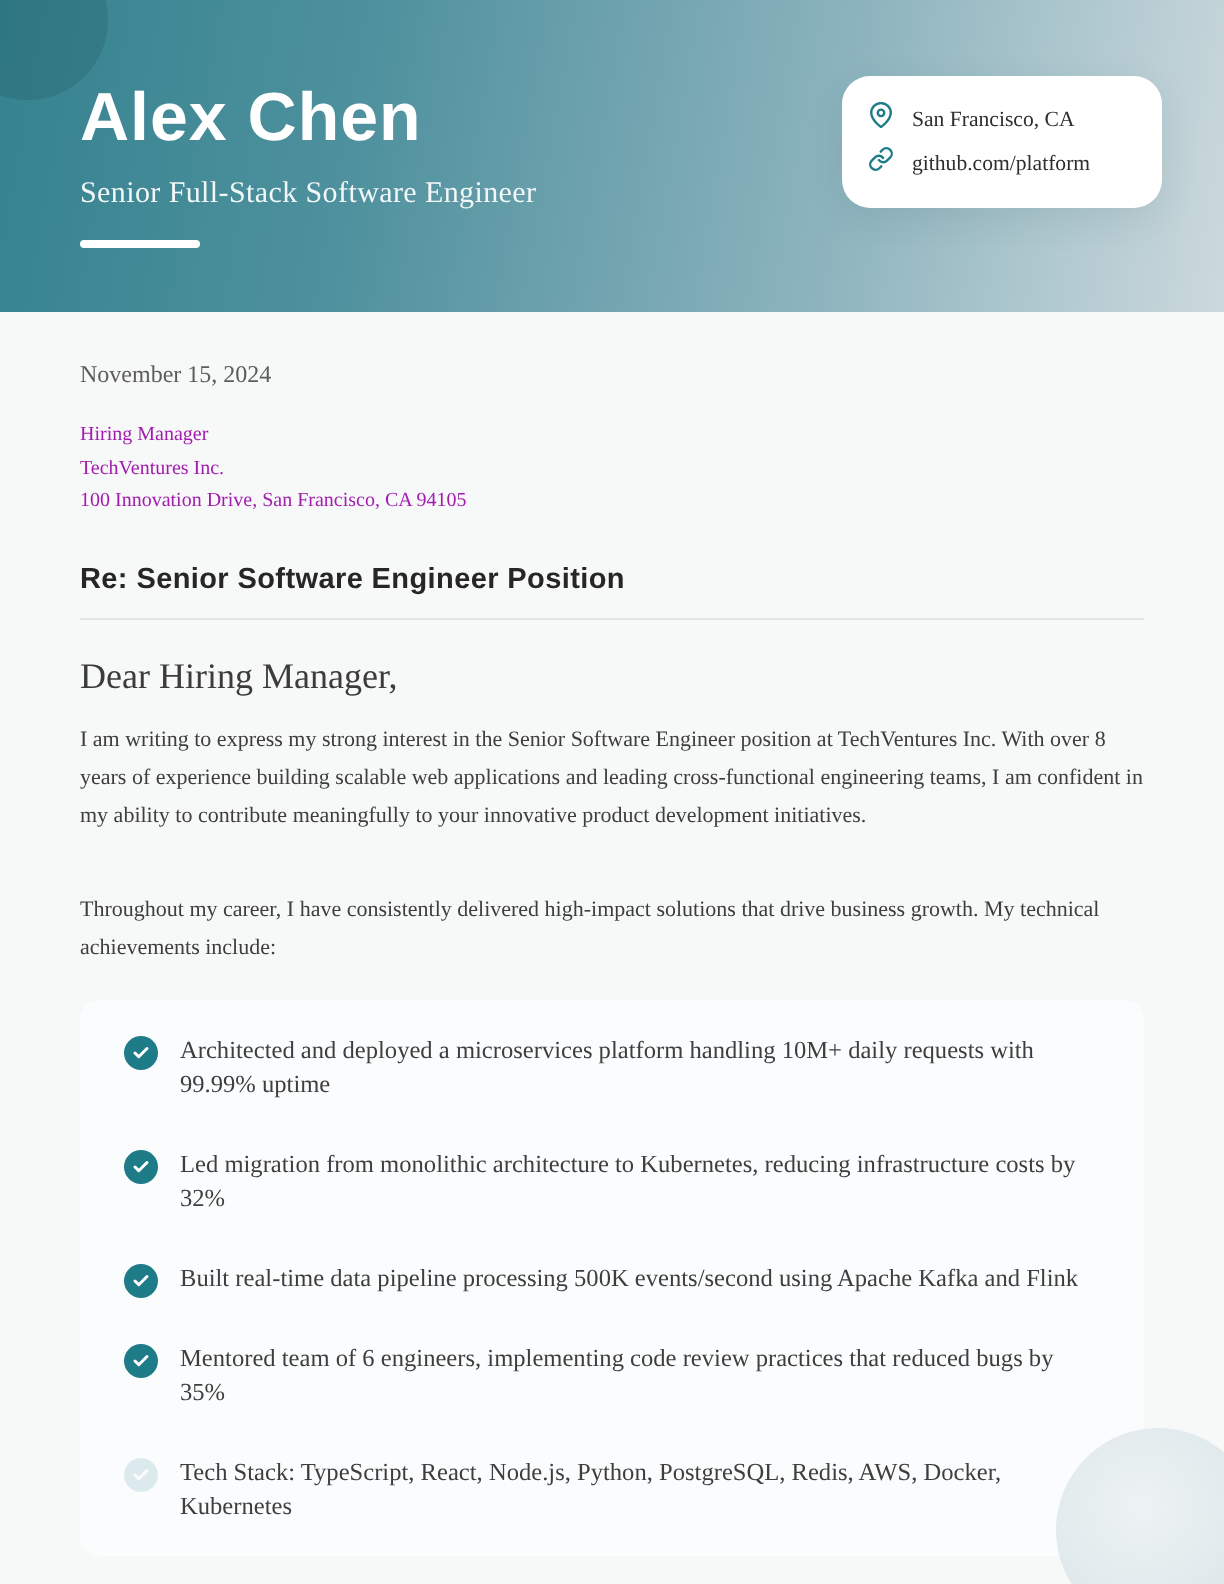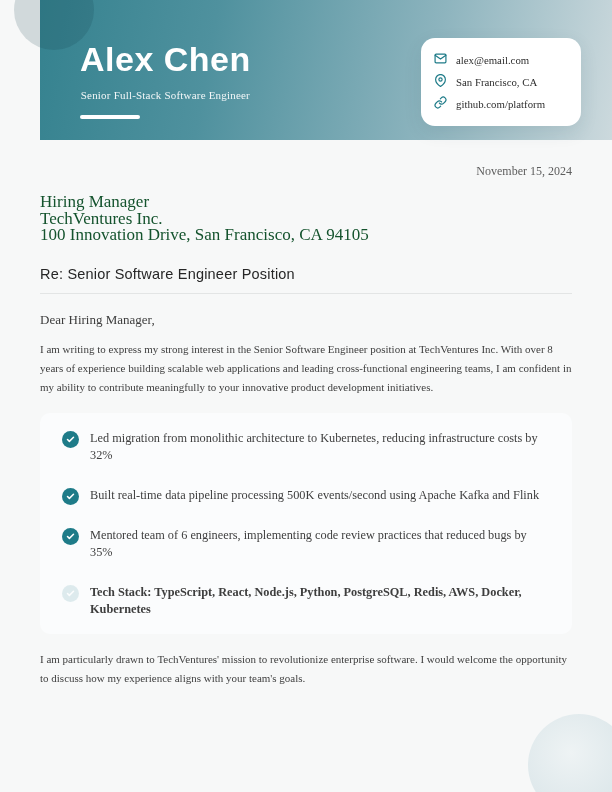--- a/index.html
+++ b/index.html
@@ -4,68 +4,67 @@
 <style>
   * { margin:0; padding:0; box-sizing:border-box; }
   html,body { background:#e9eaea; }
   .page {
     position:relative; width:612px; height:792px; overflow:hidden;
     background:#f7f8f8; margin:0 auto;
     font-family:"Liberation Serif","DejaVu Serif",serif;
   }
   
   .header {
-    position:relative; height:140px;
+    position:relative; height:156px;
     background:linear-gradient(100deg,#35828f 0%,#4f919e 30%,#8db4be 68%,#ccd9dd 100%);
-    margin-left:40px;
   }
   .corner-circle {
     position:absolute; left:-26px; top:-30px; width:80px; height:80px;
     border-radius:50%; background:rgba(10,58,70,0.16);
   }
   .header-inner { position:absolute; left:40px; top:42px; }
   .name {
     font-family:"Liberation Sans","DejaVu Sans",sans-serif;
     font-size:34px; font-weight:700; letter-spacing:.5px; color:#ffffff; line-height:1;
   }
   .job-title {
-    margin-top:13px; font-size:11px; color:#f2f7f8; letter-spacing:.2px;text-align:center;
+    margin-top:13px; font-size:15px; color:#f2f7f8; letter-spacing:.2px;
   }
   .underline-bar {
     margin-top:14px; width:60px; height:4px; background:#ffffff; border-radius:2px;
   }
   
   .contact-card {
     position:absolute; right:31px; top:38px; width:160px;
     background:#ffffff; border-radius:14px; padding:11px 13px;
     box-shadow:0 6px 18px rgba(30,70,80,0.10);
   }
   .contact-row { display:flex; align-items:center; gap:9px; height:22px; }
   .contact-row svg { flex:none; }
   .contact-text { font-size:10.8px; color:#2e2e2e; white-space:nowrap; }
   
   .main { padding:0 40px; position:relative; }
-  .date { margin-top:24px; font-size:12px; color:#5d5d5d;text-align:right; }
-  .recipient { margin-top:15px; font-size:17px; color:#14532d; line-height:16.5px; }
+  .date { margin-top:24px; font-size:12px; color:#5d5d5d; }
+  .recipient { margin-top:15px; font-size:10px; color:#a21caf; line-height:16.5px; }
   .subject {
     margin-top:22px; font-family:"Liberation Sans","DejaVu Sans",sans-serif;
-    font-size:14.5px; font-weight:400; color:#262626; letter-spacing:.2px;
+    font-size:14.5px; font-weight:700; color:#262626; letter-spacing:.2px;
   }
   .divider { margin-top:11px; height:1px; background:#e3e5e5; }
-  .salutation { margin-top:18px; font-size:13px; color:#3c3c3c; }
+  .salutation { margin-top:18px; font-size:18px; color:#3c3c3c; }
   .para { font-size:11px; color:#3e3e3e; line-height:19px; text-align:left; }
   .para-intro { margin-top:12px; }
   .para-career { margin-top:28px; }
   
   .achievements {
     margin-top:16px; background:#fbfcfd; border-radius:10px;
     padding:17px 22px 15px 22px;
   }
   .achievement { display:flex; gap:11px; margin-bottom:22px; }
-  .achievement:last-child { margin-bottom:0;font-weight:bold; }
+  .achievement:last-child { margin-bottom:0; }
   .achievement-text { font-size:12.3px; color:#3e3e3e; line-height:17.5px; }
   .check-circle {
     flex:none; width:17px; height:17px; border-radius:50%;
     background:#1e7b88; display:flex; align-items:center; justify-content:center;
     margin-top:1px;
   }
   .achievement.faded .check-circle { opacity:0.13; }
   
   .para-closing { margin-top:16px; }
   .bottom-circle {
@@ -81,29 +80,20 @@
 
   <div class="header">
     <div class="corner-circle"></div>
     <div class="header-inner">
       <div class="name">Alex Chen</div>
       <div class="job-title">Senior Full-Stack Software Engineer</div>
       <div class="underline-bar"></div>
     </div>
 
     <div class="contact-card">
-      <div class="contact-row">
-        <span>
-          <svg width="13" height="13" viewBox="0 0 24 24" fill="none" stroke="#1e7b88" stroke-width="2.2" stroke-linecap="round" stroke-linejoin="round">
-              <rect x="2" y="4" width="20" height="16" rx="2"></rect>
-              <path d="M22 6l-10 7L2 6"></path>
-            </svg>
-        </span>
-        <span class="contact-text">alex@email.com</span>
-      </div>
       <div class="contact-row">
         <span>
           <svg width="13" height="13" viewBox="0 0 24 24" fill="none" stroke="#1e7b88" stroke-width="2.2" stroke-linecap="round" stroke-linejoin="round">
               <path d="M21 10c0 7-9 13-9 13s-9-6-9-13a9 9 0 0 1 18 0z"></path>
               <circle cx="12" cy="10" r="3"></circle>
             </svg>
         </span>
         <span class="contact-text">San Francisco, CA</span>
       </div>
       <div class="contact-row">
@@ -126,22 +116,31 @@
       <div>TechVentures Inc.</div>
       <div>100 Innovation Drive, San Francisco, CA 94105</div>
     </div>
 
     <div class="subject">Re: Senior Software Engineer Position</div>
     <div class="divider"></div>
 
     <div class="salutation">Dear Hiring Manager,</div>
 
     <p class="para para-intro">I am writing to express my strong interest in the Senior Software Engineer position at TechVentures Inc. With over 8 years of experience building scalable web applications and leading cross-functional engineering teams, I am confident in my ability to contribute meaningfully to your innovative product development initiatives.</p>
+    <p class="para para-career">Throughout my career, I have consistently delivered high-impact solutions that drive business growth. My technical achievements include:</p>
 
     <div class="achievements">
+      <div class="achievement">
+        <span class="check-circle">
+            <svg width="9" height="9" viewBox="0 0 24 24" fill="none" stroke="#ffffff" stroke-width="4" stroke-linecap="round" stroke-linejoin="round">
+              <path d="M20 6L9 17l-5-5"></path>
+            </svg>
+          </span>
+        <span class="achievement-text">Architected and deployed a microservices platform handling 10M+ daily requests with 99.99% uptime</span>
+      </div>
       <div class="achievement">
         <span class="check-circle">
             <svg width="9" height="9" viewBox="0 0 24 24" fill="none" stroke="#ffffff" stroke-width="4" stroke-linecap="round" stroke-linejoin="round">
               <path d="M20 6L9 17l-5-5"></path>
             </svg>
           </span>
         <span class="achievement-text">Led migration from monolithic architecture to Kubernetes, reducing infrastructure costs by 32%</span>
       </div>
       <div class="achievement">
         <span class="check-circle">

